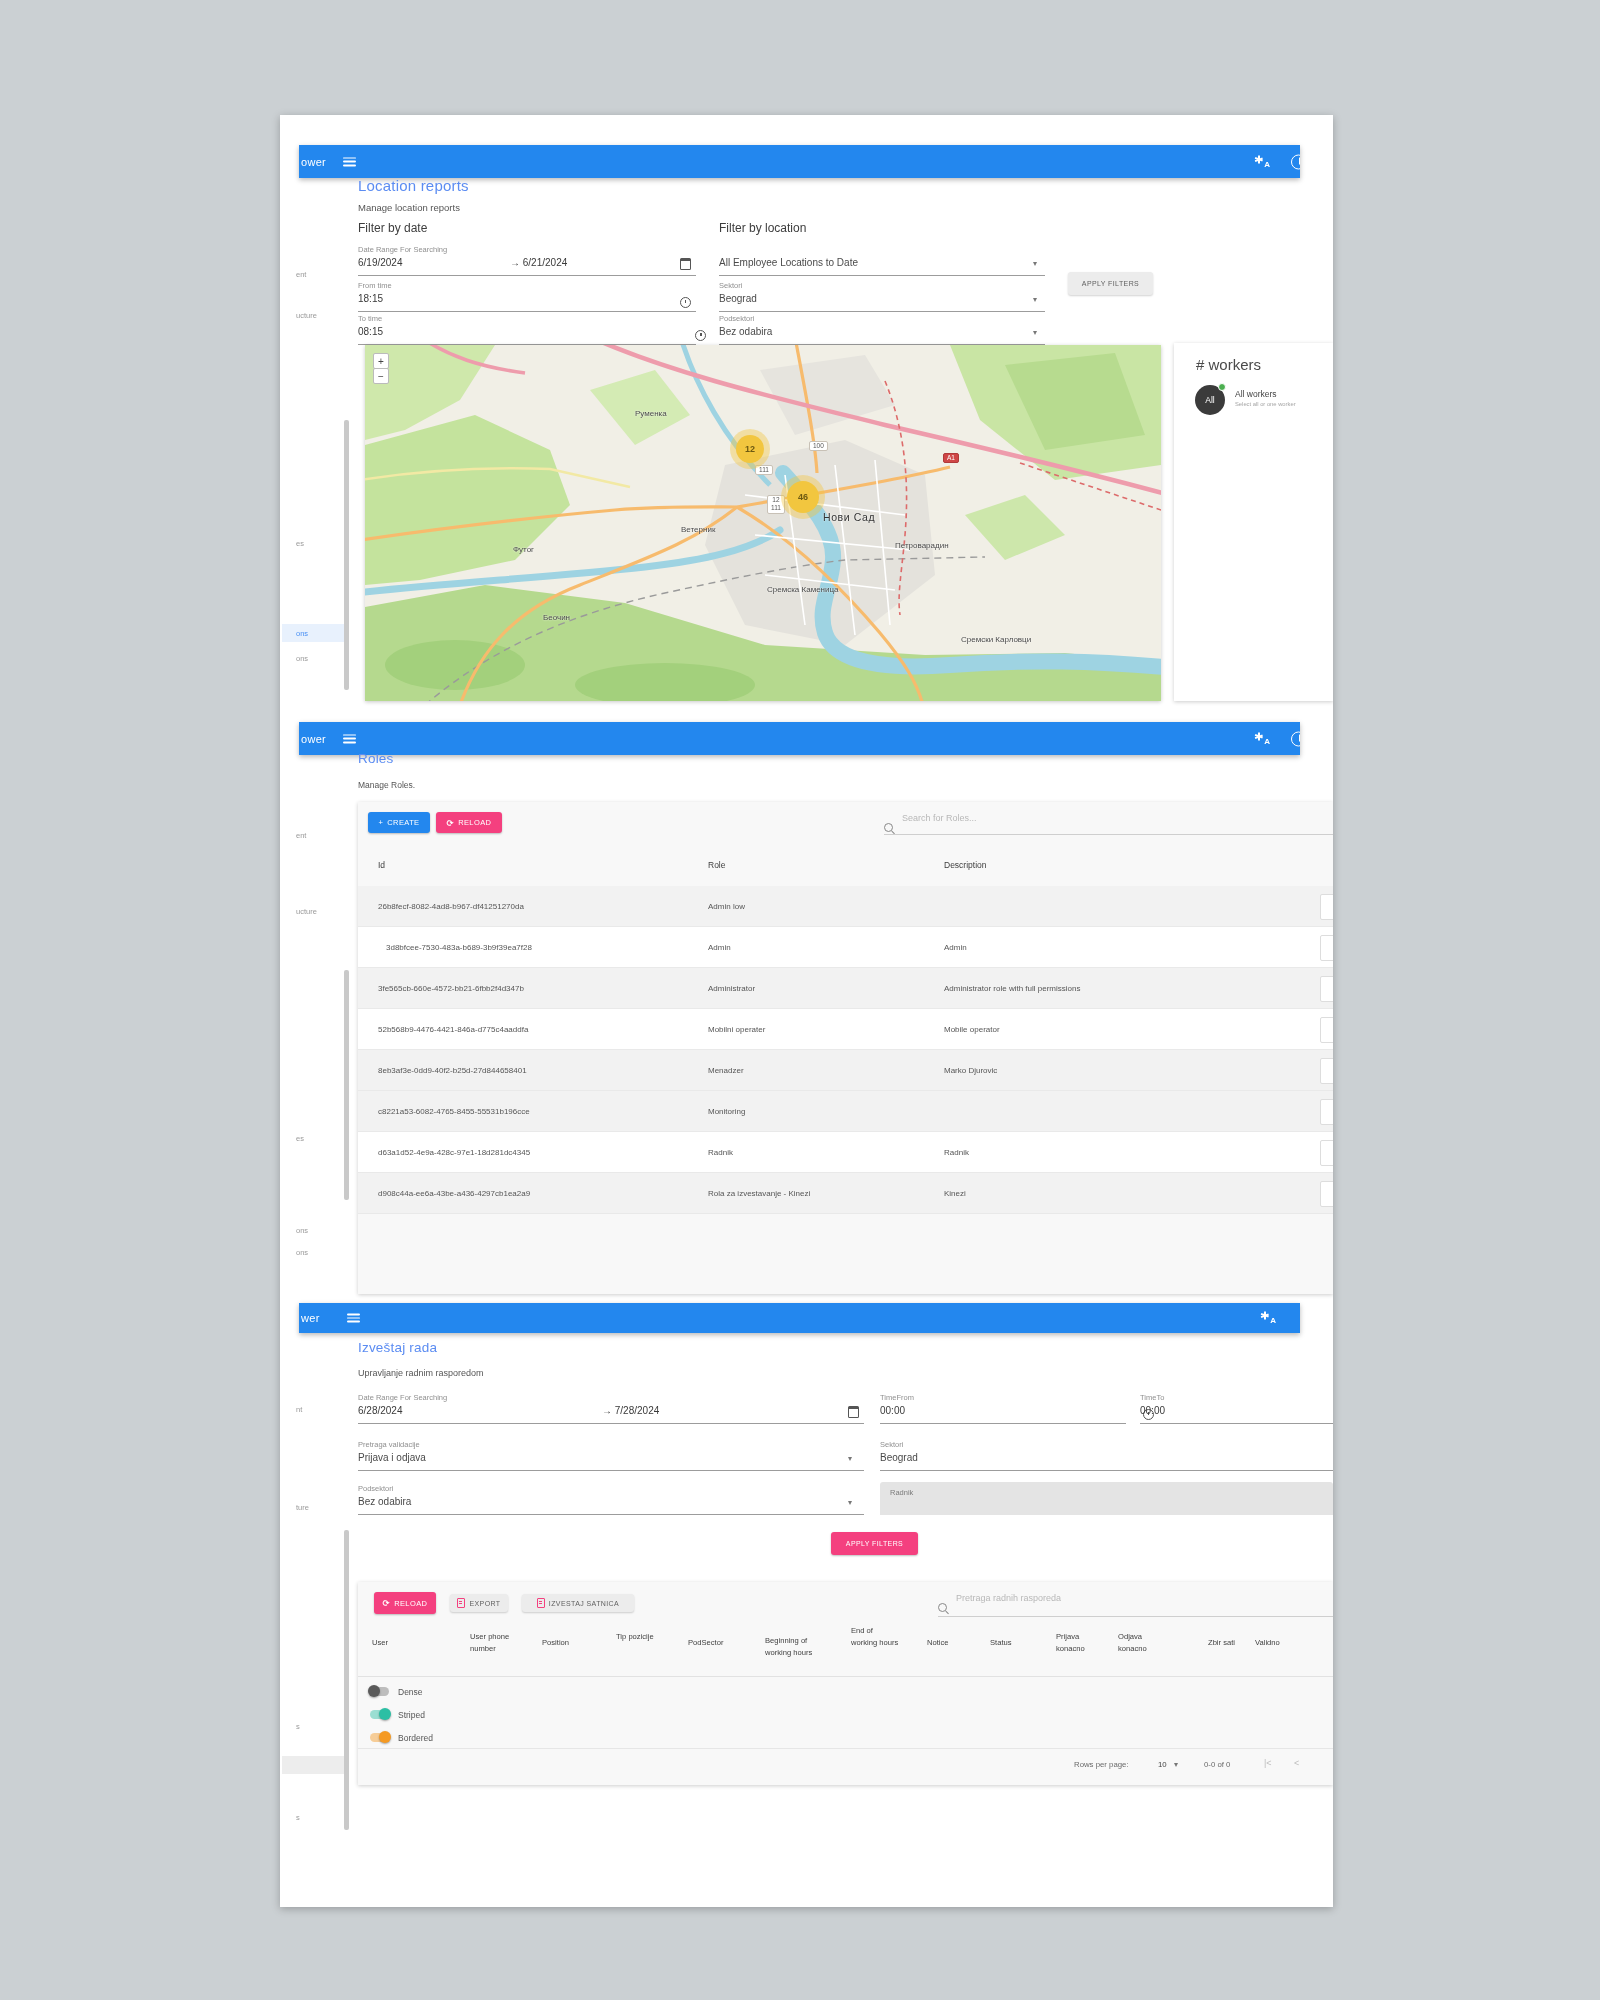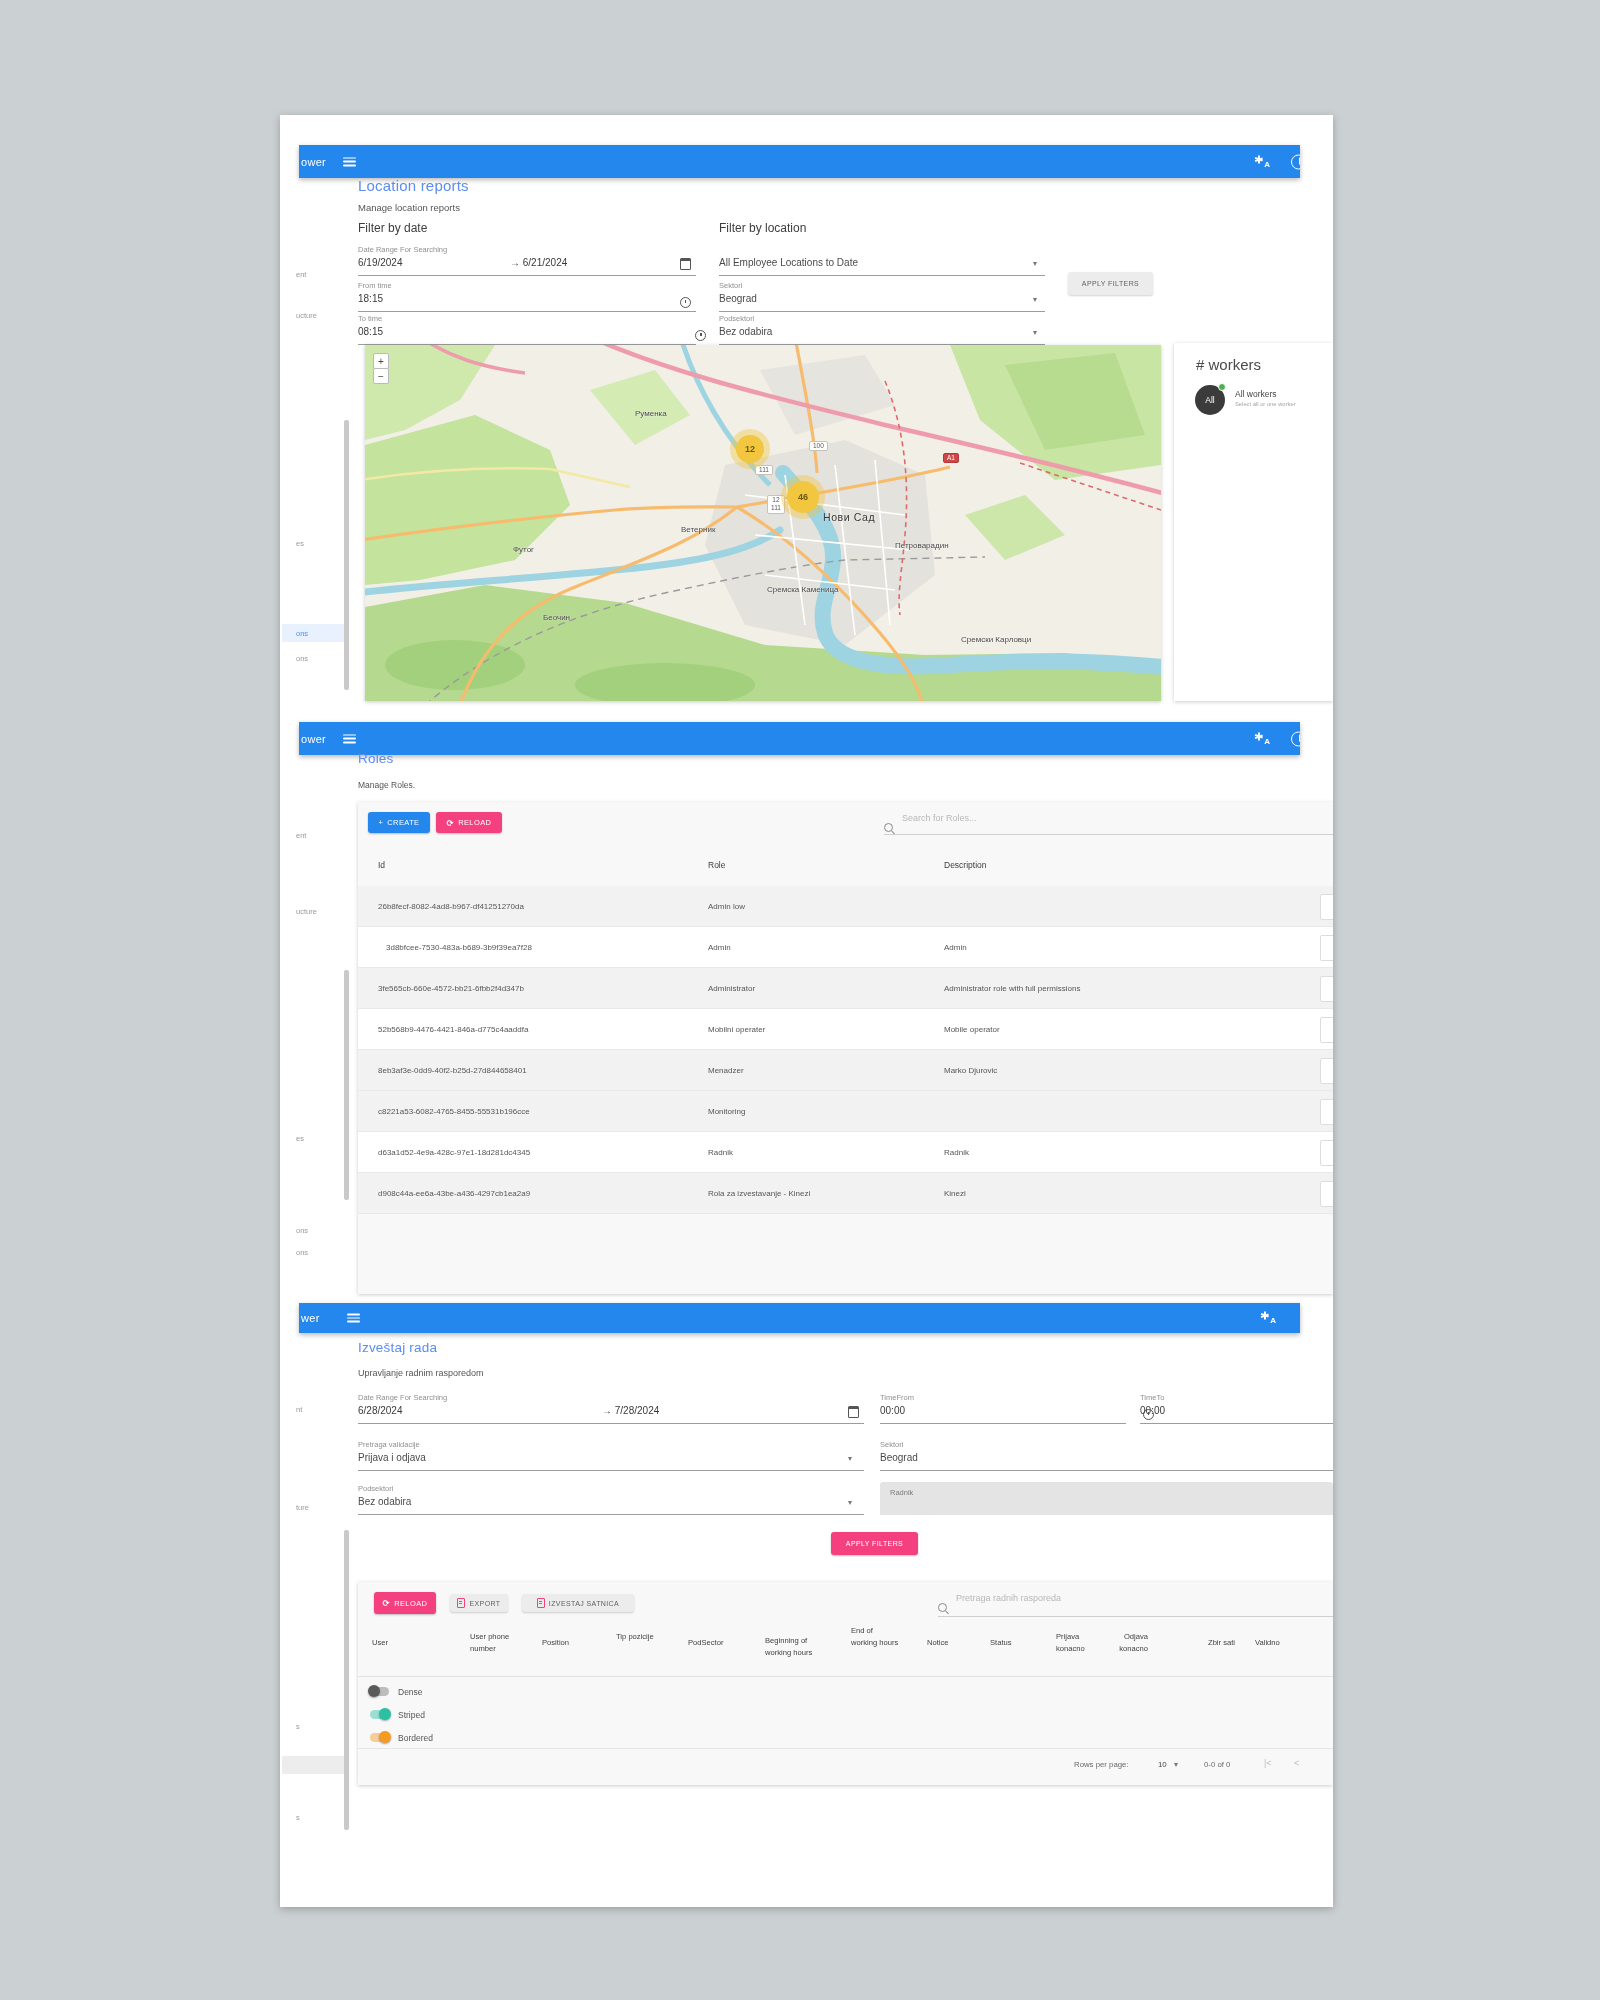--- a/index.html
+++ b/index.html
@@ -395,21 +395,21 @@
     <div class="wrhdr" style="left:14px;top:55px;width:88px;">User</div>
     <div class="wrhdr" style="left:112px;top:43px;width:52px;margin-top:6px;">User phone number</div>
     <div class="wrhdr" style="left:184px;top:55px;width:60px;">Position</div>
     <div class="wrhdr" style="left:258px;top:49px;width:44px;">Tip pozicije</div>
     <div class="wrhdr" style="left:330px;top:55px;width:66px;">PodSector</div>
     <div class="wrhdr" style="left:407px;top:53px;width:62px;">Beginning of working hours</div>
     <div class="wrhdr" style="left:493px;top:43px;width:50px;">End of working hours</div>
     <div class="wrhdr" style="left:569px;top:55px;width:50px;">Notice</div>
     <div class="wrhdr" style="left:632px;top:55px;width:50px;">Status</div>
     <div class="wrhdr" style="left:698px;top:49px;width:48px;">Prijava konacno</div>
-    <div class="wrhdr" style="left:742px;top:49px;width:48px;text-align:right;">Odjava konacno</div>
+    <div class="wrhdr" style="left:760px;top:49px;width:48px;">Odjava konacno</div>
     <div class="wrhdr" style="left:850px;top:55px;width:42px;">Zbir sati</div>
     <div class="wrhdr" style="left:897px;top:55px;width:80px;">Validno</div>
     <div class="abs" style="left:0;top:94px;width:975px;height:1px;background:#e2e2e2;"></div>
 
     
     <div class="abs" style="left:12px;top:100px;height:16px;">
       <span class="switch" style="background:#bdbdbd;"><span class="knob" style="left:-2px;background:#5a5a5a;"></span></span><span class="toglabel">Dense</span>
     </div>
     <div class="abs" style="left:12px;top:123px;height:16px;">
       <span class="switch" style="background:rgba(43,191,164,.45);"><span class="knob" style="right:-2px;background:#2bbfa4;"></span></span><span class="toglabel">Striped</span>

